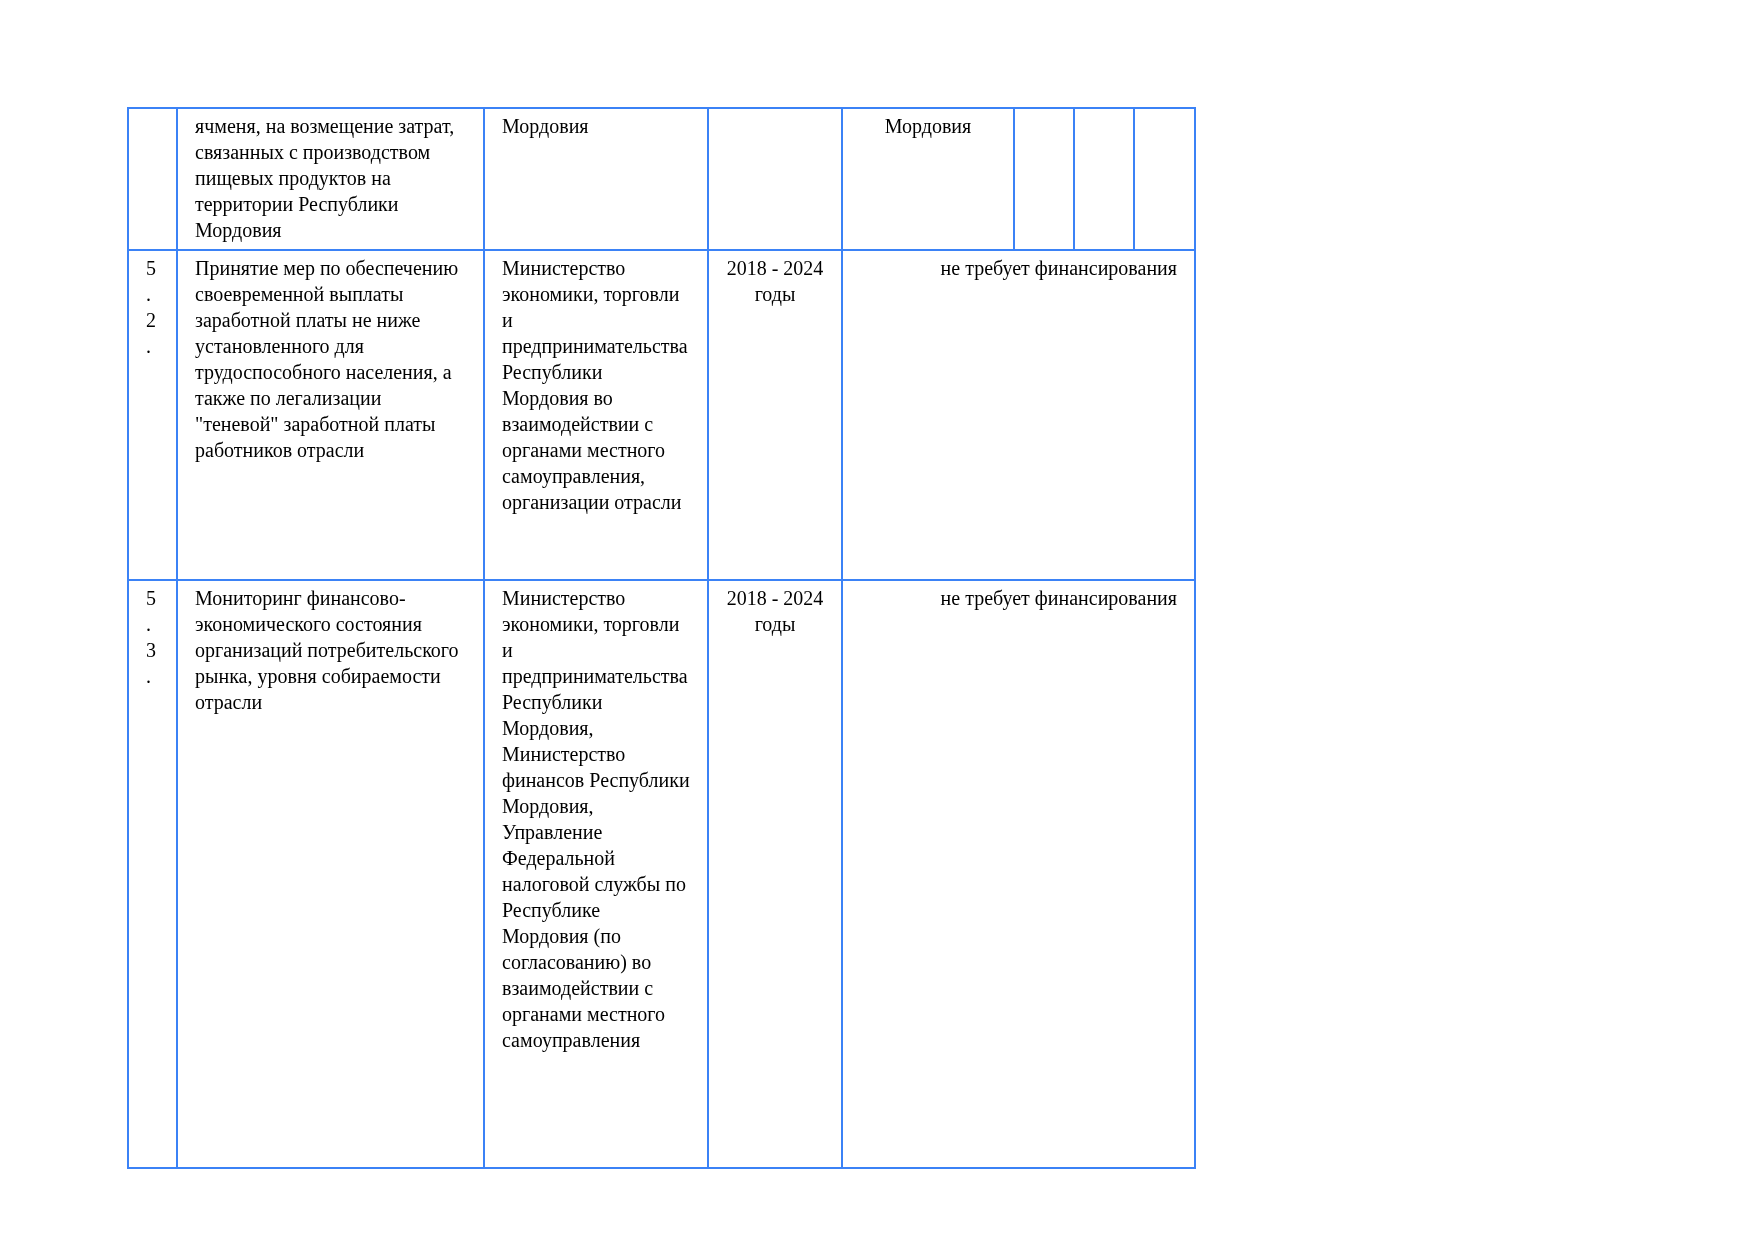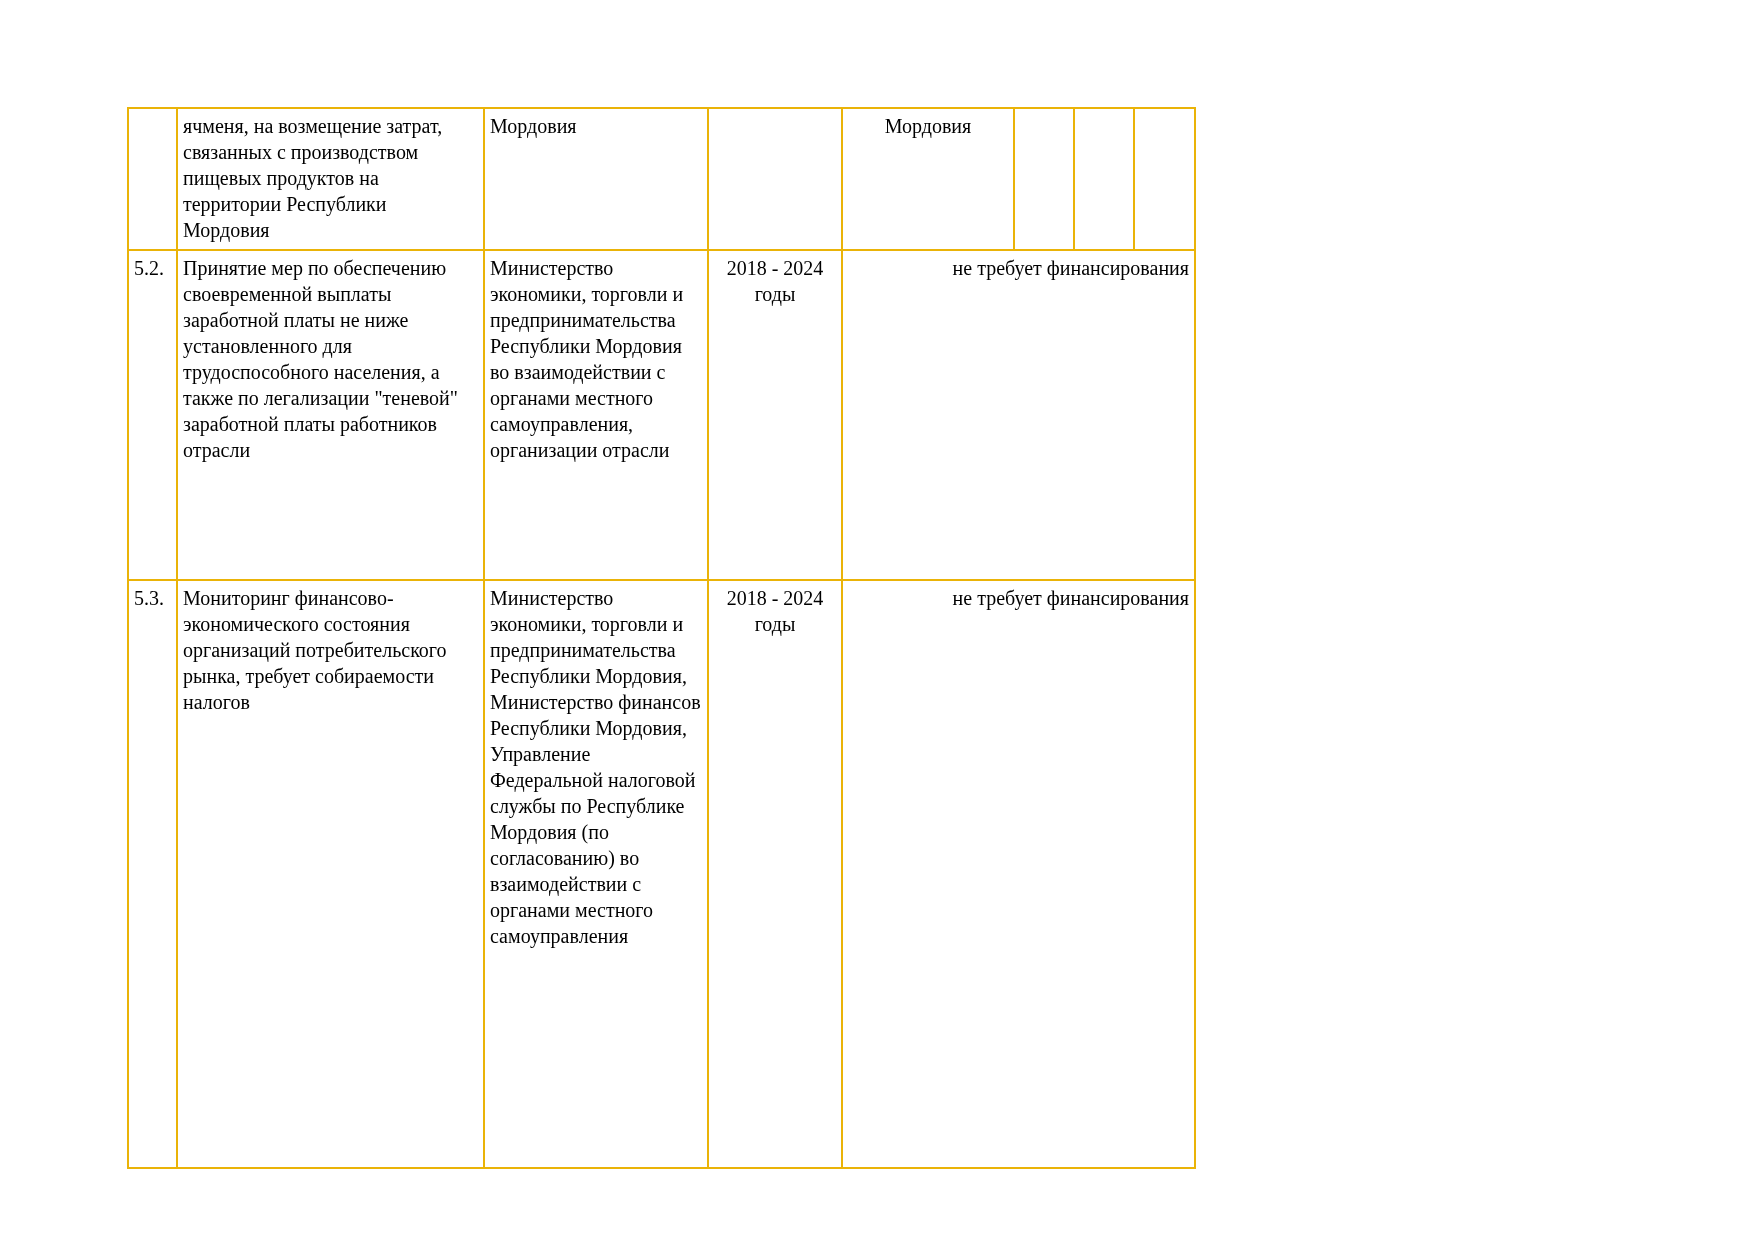--- a/index.html
+++ b/index.html
@@ -21,23 +21,23 @@
   }
   table.doc-table {
     position: absolute;
     left: 127px;
     top: 107px;
     border-collapse: collapse;
     table-layout: fixed;
     width: 1067px;
   }
   table.doc-table td {
-    border: 2px solid #eab308;
+    border: 2px solid #3b82f6;
     vertical-align: top;
-    padding: 4px 5px;
+    padding: 4px 17px;
     font-size: 20px;
     line-height: 26px;
     overflow: hidden;
     word-wrap: break-word;
   }
   tr.row-cont   { height: 142px; }
   tr.row-52     { height: 330px; }
   tr.row-53     { height: 588px; }
   td.cell-num {
     padding-left: 6px;
@@ -86,21 +86,21 @@
     <tr class="row-52">
       <td class="cell-num">5.2.</td>
       <td class="cell-measure">Принятие мер по обеспечению своевременной выплаты заработной платы не ниже установленного для трудоспособного населения, а также по легализации "теневой" заработной платы работников отрасли</td>
       <td class="cell-executor">Министерство экономики, торговли и предпринимательства Республики Мордовия во взаимодействии с органами местного самоуправления, организации отрасли</td>
       <td class="cell-period">2018 - 2024 годы</td>
       <td class="cell-funding-merged" colspan="4">не требует финансирования</td>
     </tr>
 
     <tr class="row-53">
       <td class="cell-num">5.3.</td>
-      <td class="cell-measure">Мониторинг финансово-экономического состояния организаций потребительского рынка, требует собираемости налогов</td>
+      <td class="cell-measure">Мониторинг финансово-экономического состояния организаций потребительского рынка, уровня собираемости отрасли</td>
       <td class="cell-executor">Министерство экономики, торговли и предпринимательства Республики Мордовия, Министерство финансов Республики Мордовия, Управление Федеральной налоговой службы по Республике Мордовия (по согласованию) во взаимодействии с органами местного самоуправления</td>
       <td class="cell-period">2018 - 2024 годы</td>
       <td class="cell-funding-merged" colspan="4">не требует финансирования</td>
     </tr>
   </tbody>
     </table>
 
 </div>
 
 </body></html>

